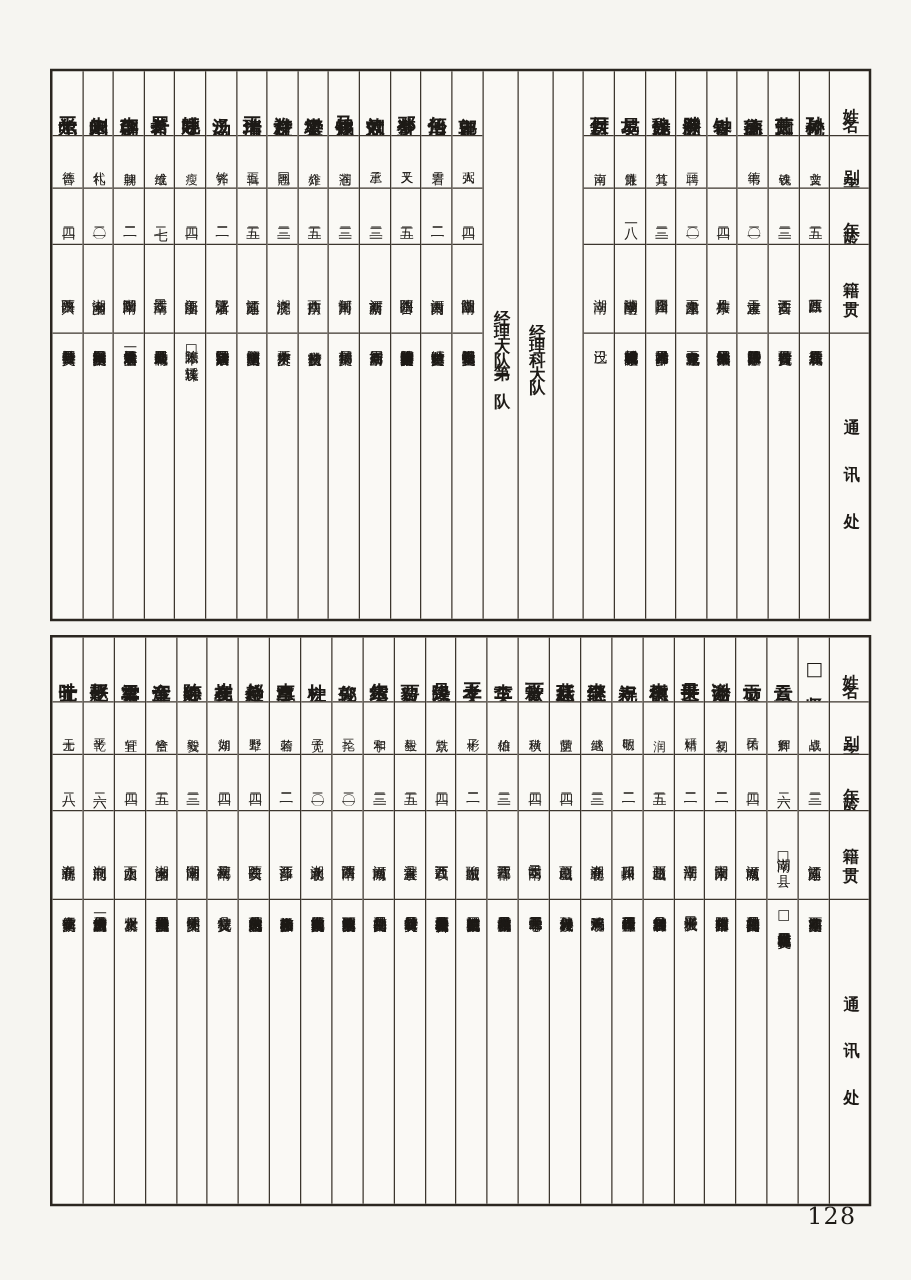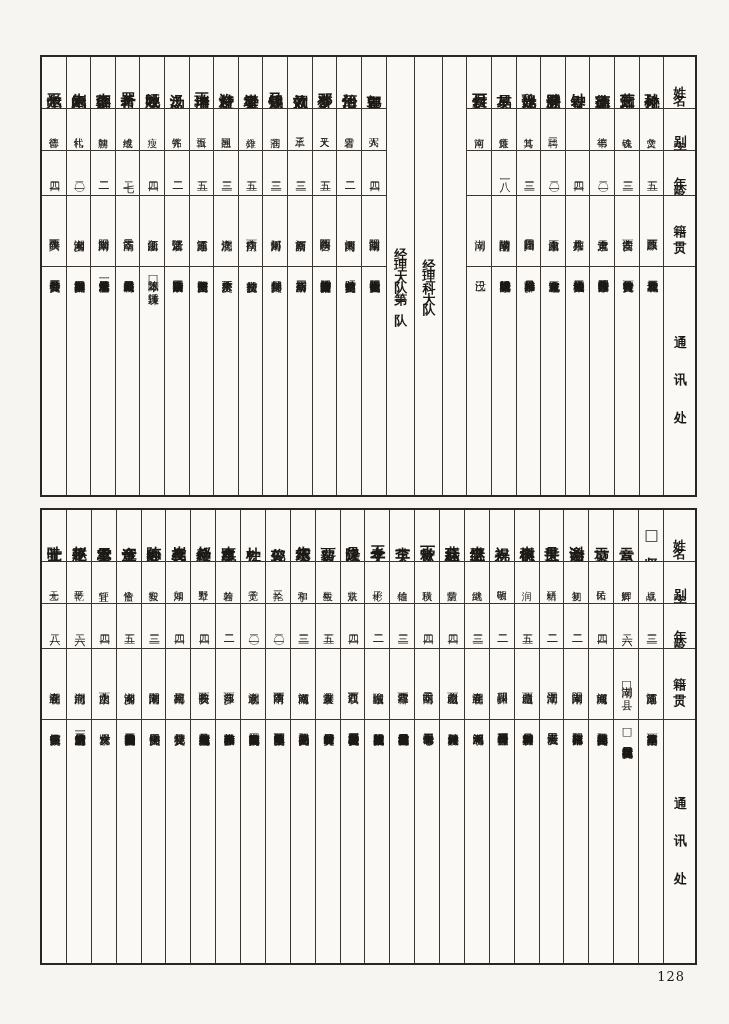--- a/index.html
+++ b/index.html
@@ -49,21 +49,21 @@
   .h-age{letter-spacing:6px;}
   .h-native{letter-spacing:16px;}
   .h-address{letter-spacing:38px;justify-content:center;padding-top:0;}
   .c-section{
     flex:1;border-top:none;
     font-size:13px;font-weight:600;letter-spacing:11px;
     justify-content:center;padding-top:0;
   }
   .pageno{
     position:absolute;right:44px;bottom:40px;
-    font-size:13px;letter-spacing:1px;
+    font-size:19px;letter-spacing:1px;
     font-family:"DejaVu Serif","Liberation Serif",serif;
   }
 </style>
 </head>
 <body>
 
 <div class="page">
   <div class="tbl tbl-top">
       <div class="col header">
         <div class="cell c-name hl h-name">姓名</div>

